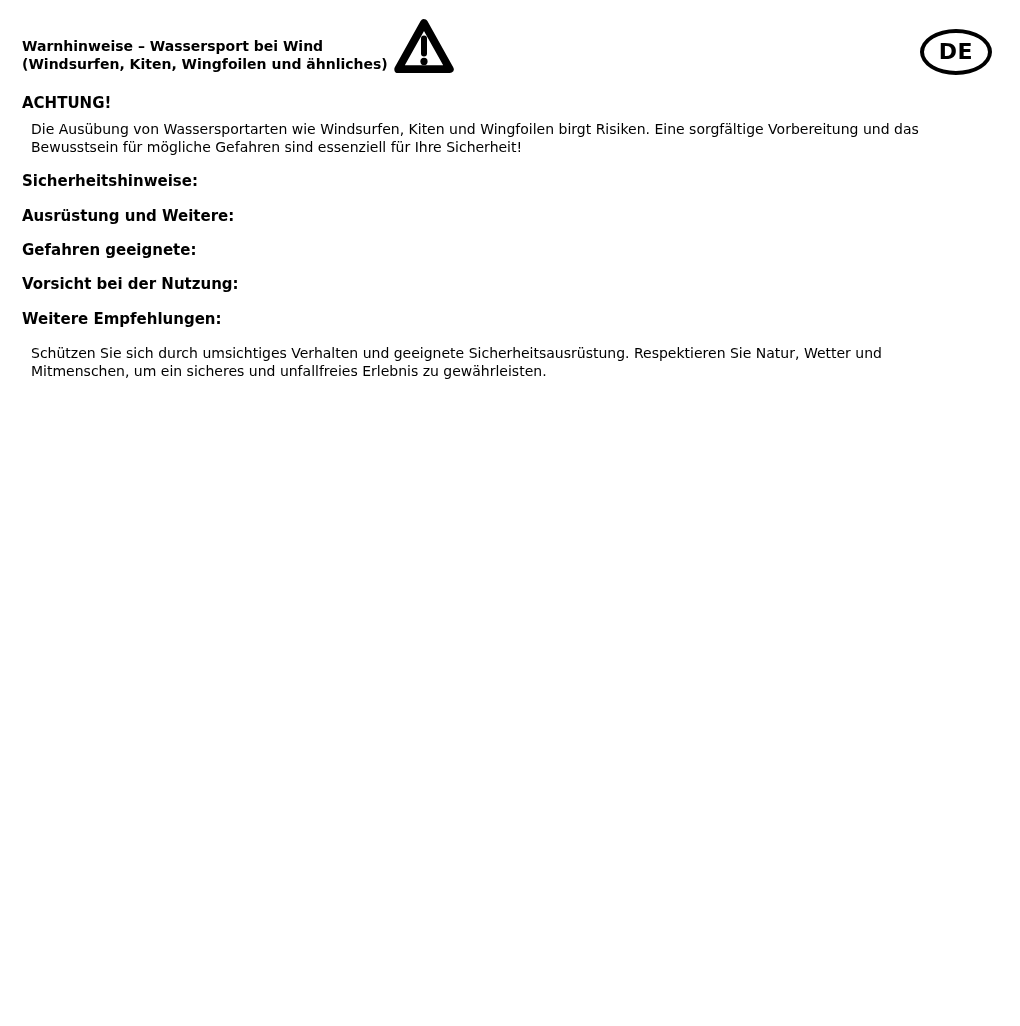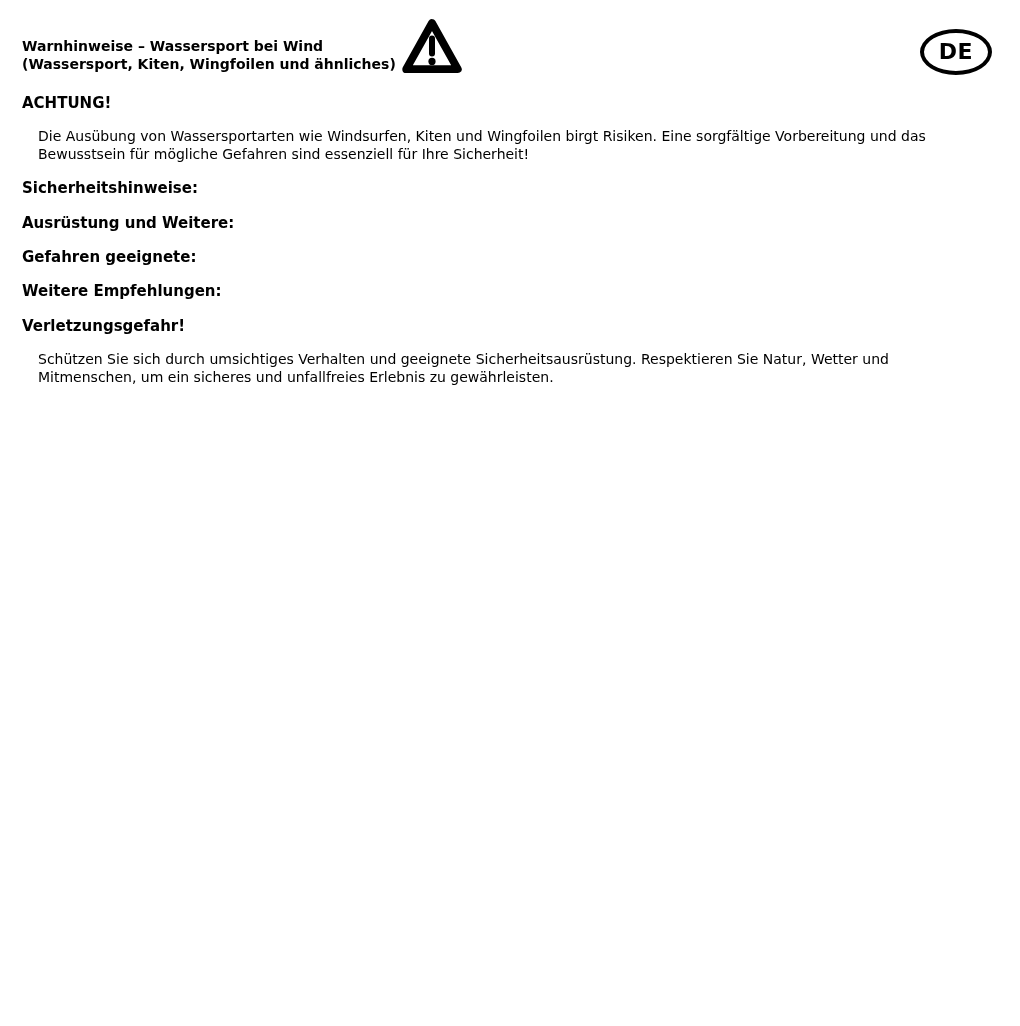--- a/index.html
+++ b/index.html
@@ -62,31 +62,31 @@
 
   
   .doc-section { margin-top: 17px; }
   .section-heading {
     margin: 0 0 17px 0;
     font-size: 15px;
     font-weight: bold;
     line-height: 17.4px;
   }
   .doc-section.tight .section-heading { margin-bottom: 0; }
-  .paragraph { margin: 16px; }
+  .paragraph { margin: 9px; }
 </style>
 </head>
 <body>
 
 <div class="page">
 
   <div class="header-row">
     <div class="title-block">
       <div>Warnhinweise – Wassersport bei Wind</div>
-      <div>(Wassersport, Kiten, Wingfoilen und ähnliches)</div>
+      <div>(Windsurfen, Kiten, Wingfoilen und ähnliches)</div>
     </div>
     <span class="warning-icon">
       <svg viewBox="0 0 100 96" xmlns="http://www.w3.org/2000/svg" aria-hidden="true">
         <path d="M50 8 L93 85 L7 85 Z" fill="none" stroke="#000" stroke-width="13" stroke-linejoin="round"></path>
         <line x1="50" y1="34" x2="50" y2="59" stroke="#000" stroke-width="10" stroke-linecap="round"></line>
         <circle cx="50" cy="72" r="6" fill="#000"></circle>
       </svg>
     </span>
     <div class="de-badge">
       <span>DE</span>
@@ -101,21 +101,23 @@
       <section class="doc-section">
         <h2 class="section-heading">Sicherheitshinweise:</h2>
       </section>
       <section class="doc-section">
         <h2 class="section-heading">Ausrüstung und Weitere:</h2>
       </section>
       <section class="doc-section">
         <h2 class="section-heading">Gefahren geeignete:</h2>
       </section>
       <section class="doc-section">
+        <h2 class="section-heading">Vorsicht bei der Nutzung:</h2>
+      </section>
+      <section class="doc-section">
         <h2 class="section-heading">Weitere Empfehlungen:</h2>
       </section>
       <section class="doc-section tight">
-        <h2 class="section-heading">Verletzungsgefahr!</h2>
         <p class="paragraph">Schützen Sie sich durch umsichtiges Verhalten und geeignete Sicherheitsausrüstung. Respektieren Sie Natur, Wetter und Mitmenschen, um ein sicheres und unfallfreies Erlebnis zu gewährleisten.</p>
       </section>
     </main>
 
 </div>
 
 </body></html>

